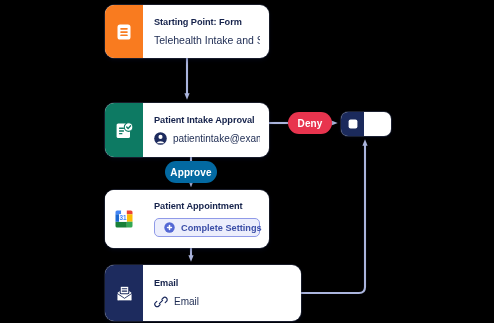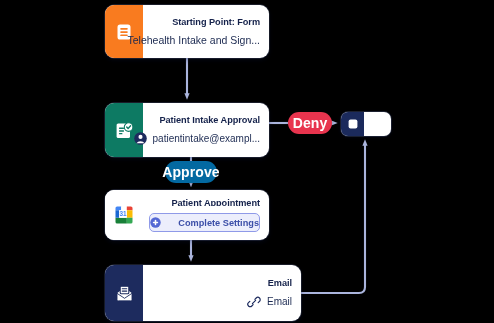--- a/index.html
+++ b/index.html
@@ -47,21 +47,20 @@
     justify-content: center;
   }
   .node-body {
     flex: 1 1 auto;
     padding: 8px 9px 8px 11px;
     display: flex;
     flex-direction: column;
     justify-content: center;
     gap: 7px;
     min-width: 0;
-    align-items: flex-end;
   }
   .node-title {
     font-size: 9.2px;
     font-weight: bold;
     color: #15224b;
     letter-spacing: -0.05px;
     white-space: nowrap;
     overflow: hidden;
   }
   .node-sub {
@@ -82,29 +81,29 @@
 
   
   .icon-orange { background: #f97b1f; }
   .icon-green  { background: #0d7a63; }
   .icon-white  { background: #ffffff; }
   .icon-navy   { background: #1d2b5e; }
 
   
   #node-start   { left: 105px; top: 5px;   width: 164px; height: 53px; }
   #node-approval{ left: 105px; top: 103px; width: 164px; height: 54px; }
-  #node-appt    { left: 105px; top: 190px; width: 164px; height: 50px; }
+  #node-appt    { left: 105px; top: 190px; width: 164px; height: 58px; }
   #node-email   { left: 105px; top: 265px; width: 196px; height: 56px; }
 
   
   .pill {
     position: absolute;
     border-radius: 999px;
     color: #ffffff;
-    font-size: 14px;
+    font-size: 10px;
     font-weight: bold;
     display: flex;
     align-items: center;
     justify-content: center;
     letter-spacing: 0.1px;
     box-shadow: 0 1px 3px rgba(0,0,0,0.25);
   }
   #pill-deny {
     left: 288px; top: 112px;
     width: 44px; height: 22px;
@@ -144,25 +143,25 @@
     font-weight: bold;
     color: #15224b;
     letter-spacing: 0.2px;
     margin-left: 28px;
   }
 
   
   .cs-button {
     display: flex;
     align-items: center;
-    gap: 17px;
+    gap: 6px;
     background: #eceefc;
     border: 1px solid #8f9ae8;
     border-radius: 5px;
-    padding: 3px 0;
+    padding: 3px 9px;
     box-sizing: border-box;
     height: 19px;
   }
   .cs-label {
     font-size: 9.2px;
     font-weight: bold;
     color: #3c4fa8;
     white-space: nowrap;
   }
   .avatar-dot {

